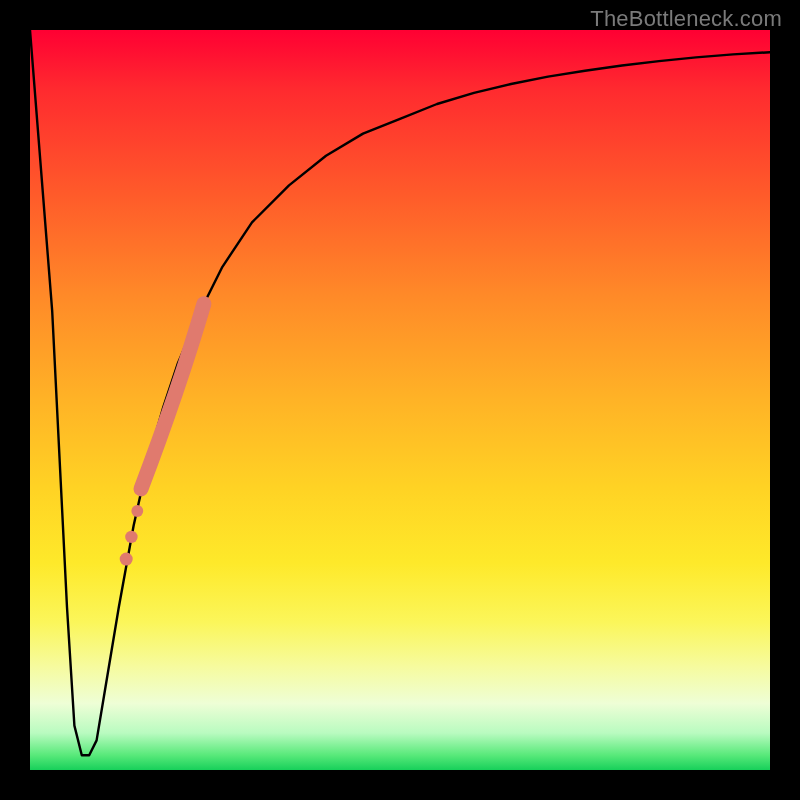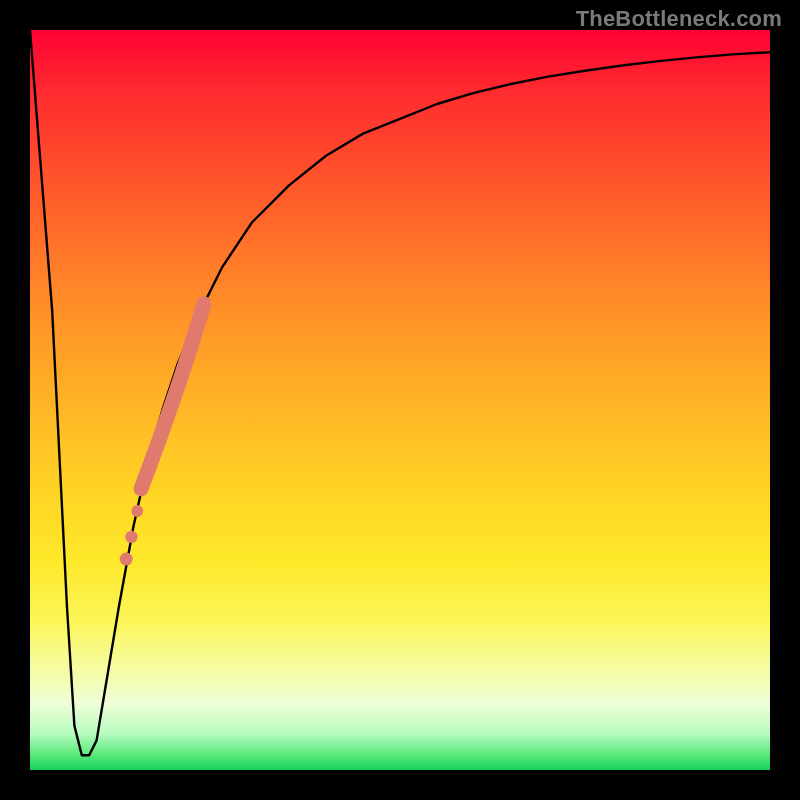--- a/index.html
+++ b/index.html
@@ -40,21 +40,21 @@
       #58e97a 98%,
       #17d05a 100%
     );
   }
   .watermark {
     position: absolute;
     top: 6px;
     right: 18px;
     color: #7a7a7a;
     font-size: 22px;
-    font-weight: 700;
+    font-weight: 400;
     letter-spacing: 0.2px;
     user-select: none;
     margin-left: 12px;
   }
   svg.curve {
     position: absolute;
     left: 0;
     top: 0;
     width: 740px;
     height: 740px;

